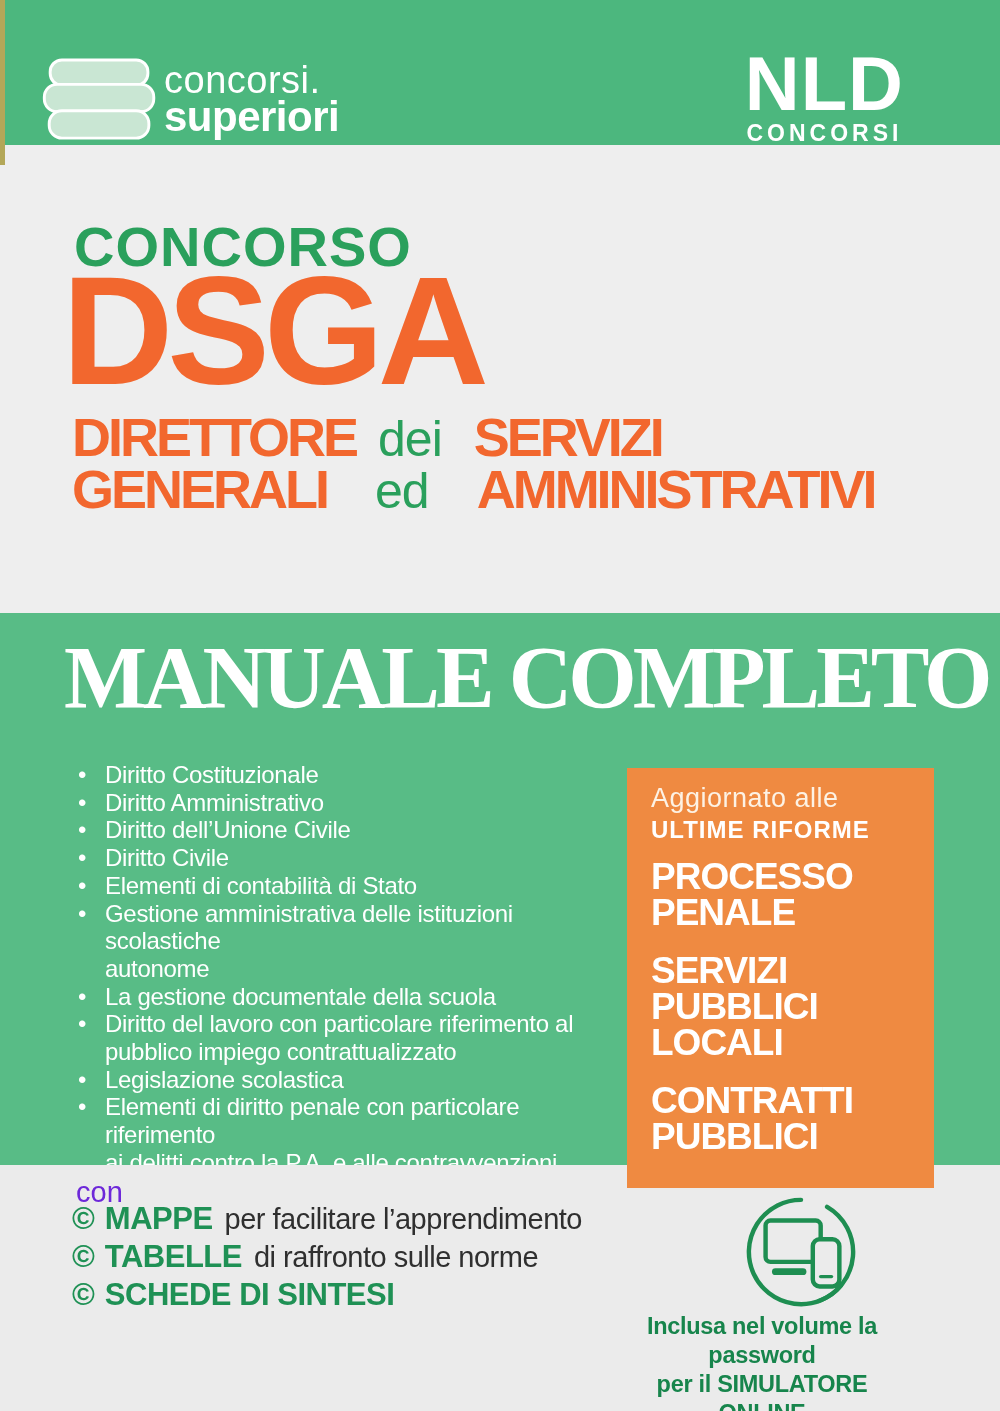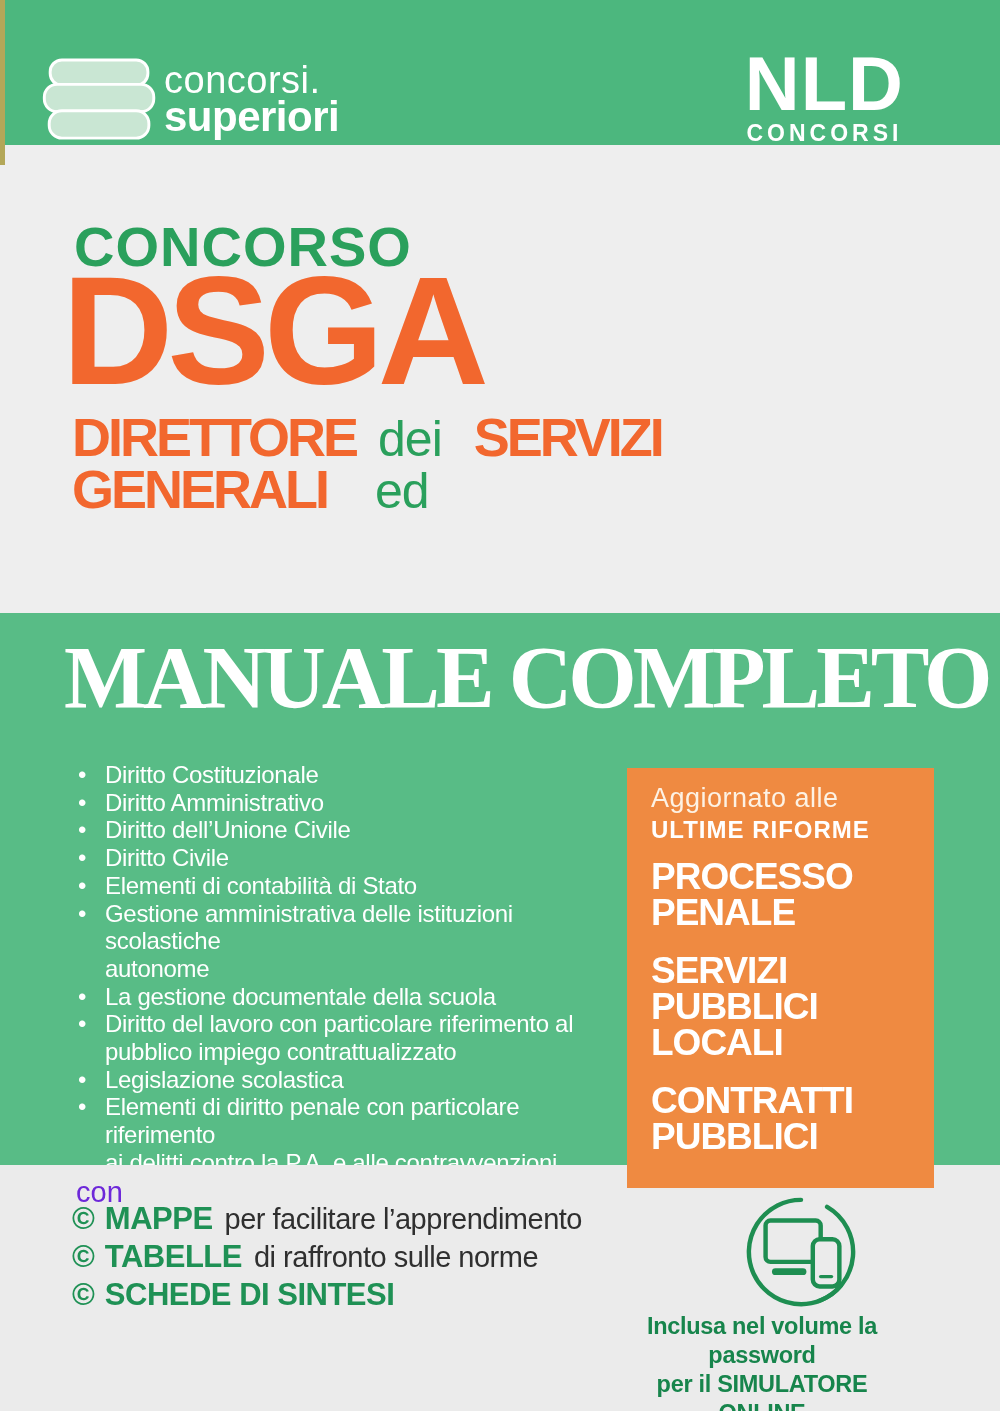--- a/index.html
+++ b/index.html
@@ -103,20 +103,21 @@
     <div class="kicker">CONCORSO</div>
     <h1 class="acronym">DSGA</h1>
     <div class="subtitle l1">
       <span class="st-orange">DIRETTORE</span>
       <span class="st-green">dei</span>
       <span class="st-orange">SERVIZI</span>
     </div>
     <div class="subtitle l2">
       <span class="st-orange">GENERALI</span>
       <span class="st-green">ed</span>
+      <span class="st-orange">AMMINISTRATIVI</span>
     </div>
   </section>
 
 
   <section class="main-green">
     <h2 class="manual-heading">MANUALE COMPLETO</h2>
     <ul class="topics">
 
         <li>Diritto Costituzionale</li>
 

